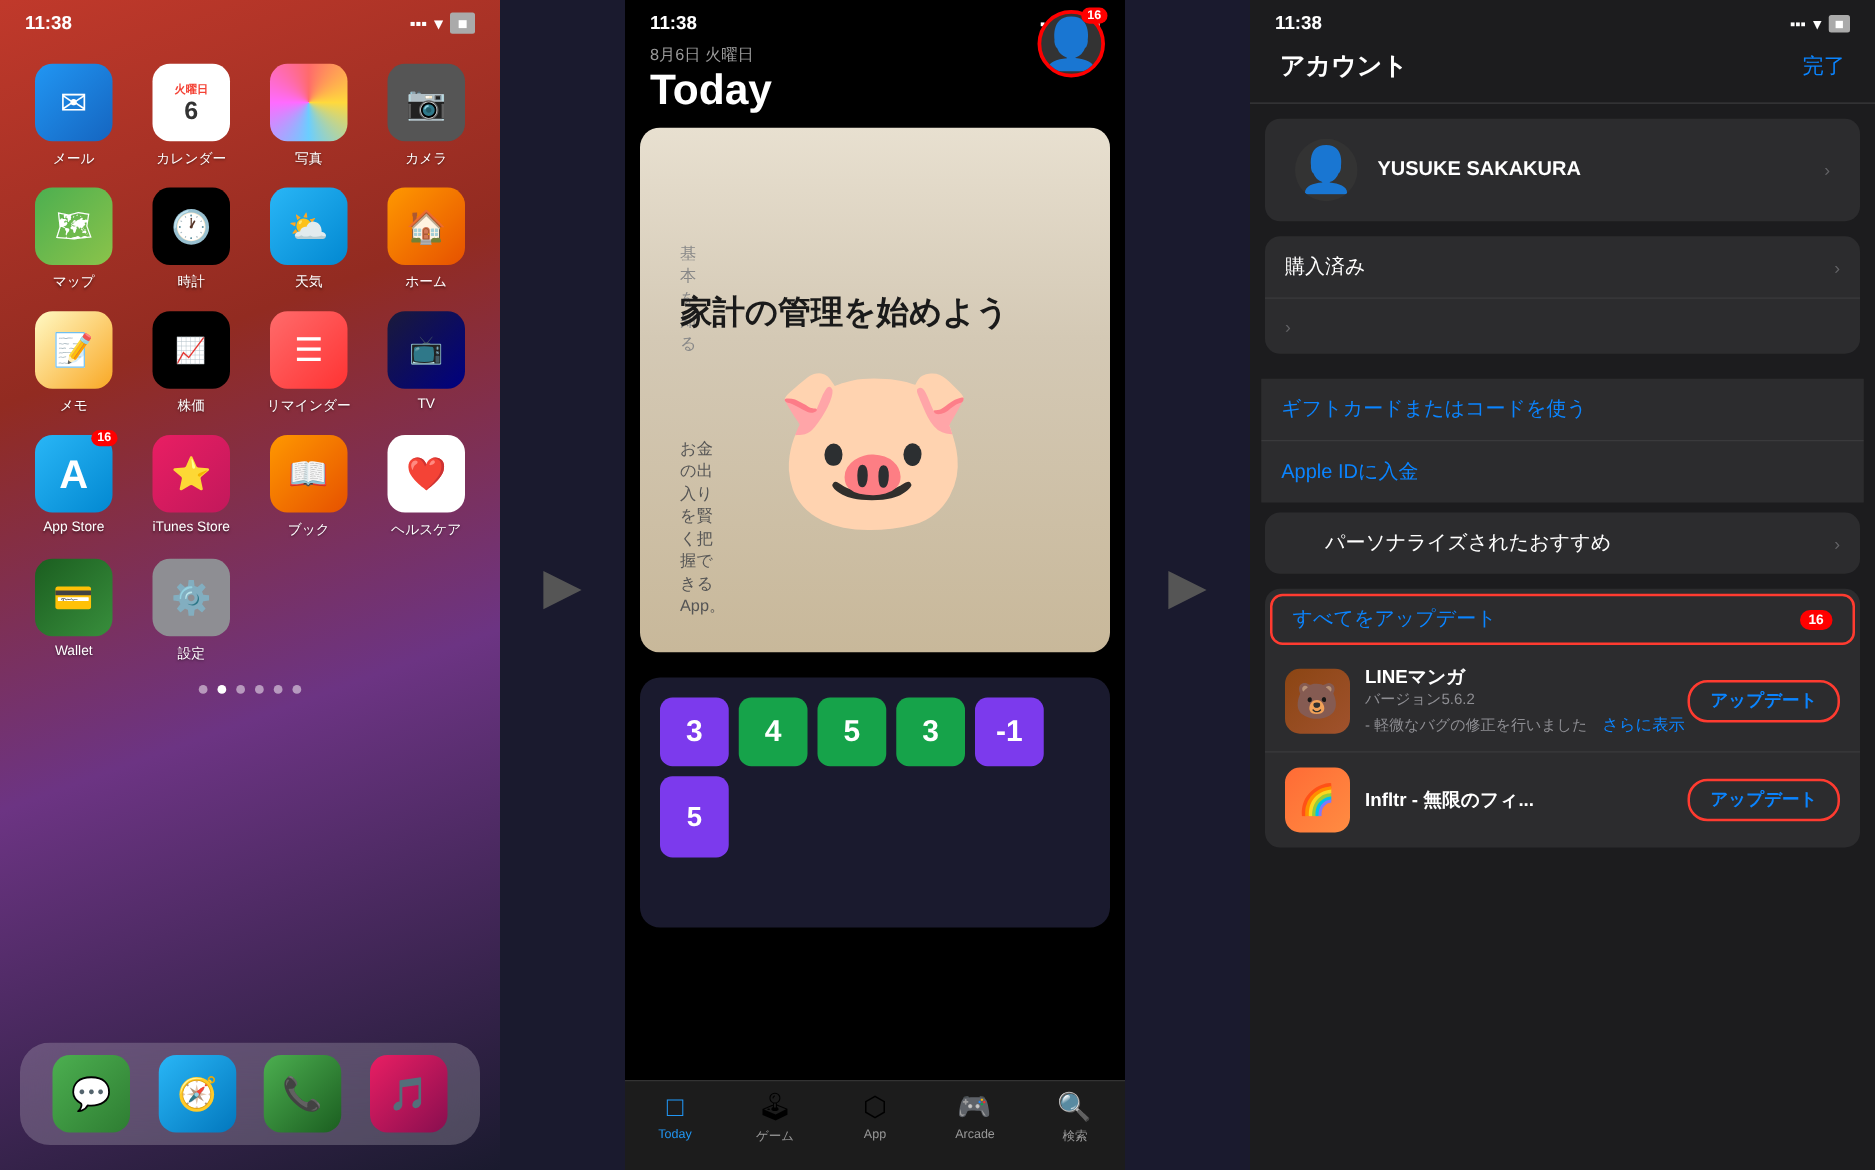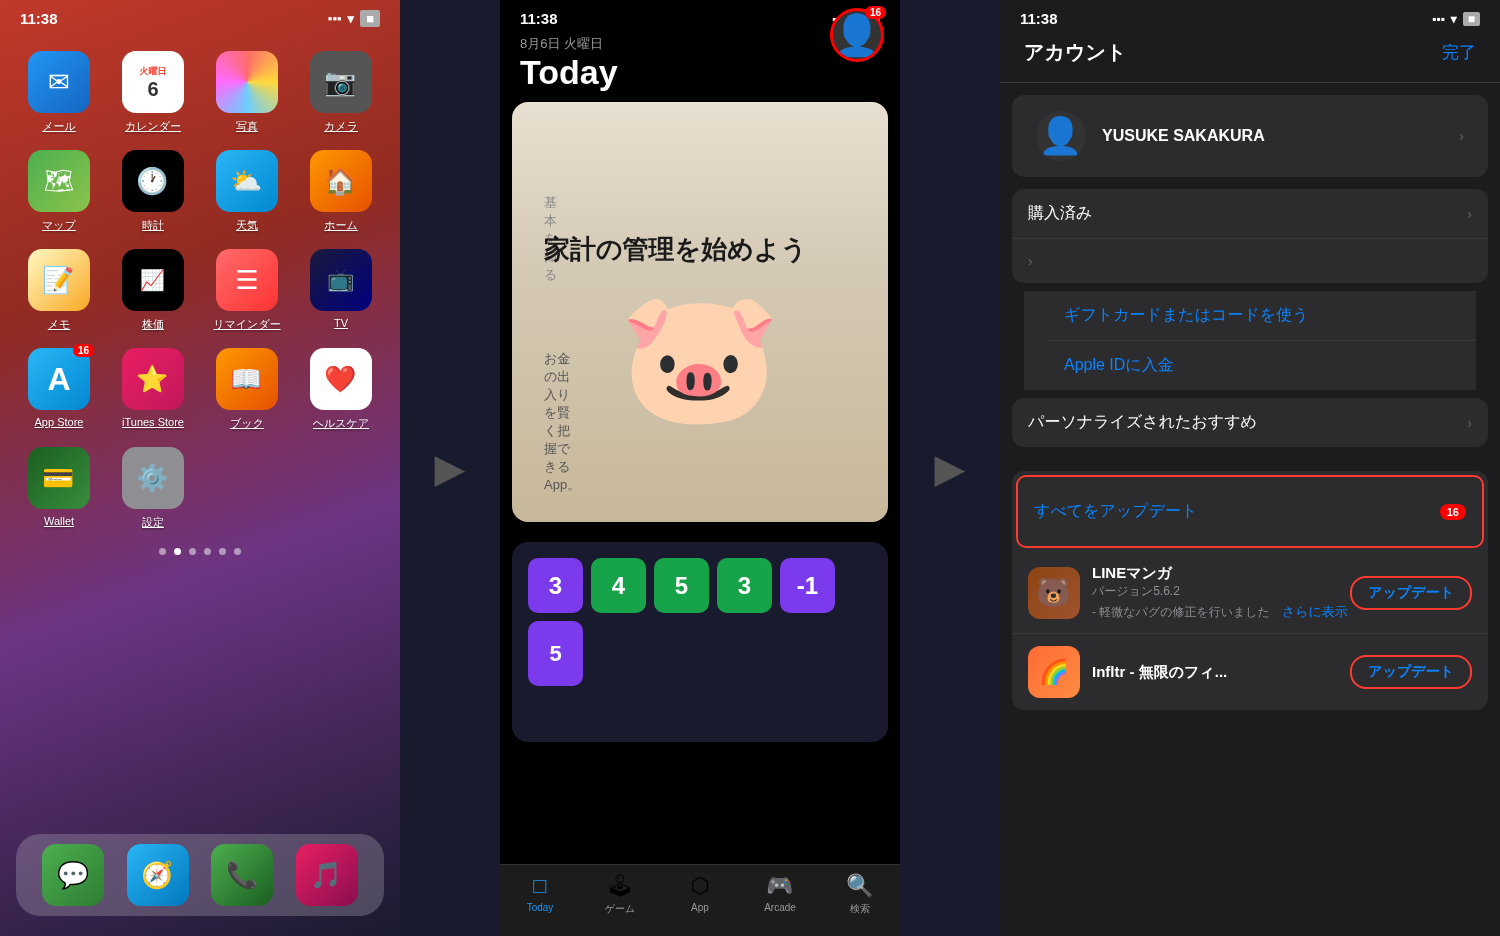--- a/index.html
+++ b/index.html
@@ -59,21 +59,20 @@
       align-items: center;
       justify-content: center;
       font-size: 28px;
       position: relative;
     }
     .app-icon-label {
       color: white;
       font-size: 11px;
       text-shadow: 0 1px 2px rgba(0,0,0,0.5);
       text-align: center;
-      text-decoration: underline;
     }
     .badge {
       position: absolute;
       top: -4px;
       right: -4px;
       background: red;
       color: white;
       border-radius: 10px;
       font-size: 10px;
       font-weight: bold;
@@ -361,45 +360,44 @@
     }
     .user-name {
       color: white;
       font-size: 16px;
       font-weight: 600;
       flex: 1;
     }
     .chevron { color: #636366; font-size: 14px; }
 
     .section-list {
-      margin: 0 12px 8px;
+      margin: 0 12px 20px;
       background: #2c2c2e;
       border-radius: 12px;
       overflow: hidden;
     }
     .list-item {
       display: flex;
       align-items: center;
       padding: 14px 16px;
       cursor: pointer;
       border-bottom: 1px solid #3a3a3c;
     }
     .list-item:last-child { border-bottom: none; }
     .list-item-text {
       flex: 1;
       color: white;
       font-size: 16px;
     }
 
     .blue-section {
-      margin: 0 24px 8px;
+      margin: 0 9px 8px;
       background: #2c2c2e;
       border-radius: 0;
       overflow: hidden;
-      padding-left: 24px;
     }
     .blue-item {
       display: flex;
       align-items: center;
       padding: 14px 16px;
       cursor: pointer;
       border-bottom: 1px solid #3a3a3c;
     }
     .blue-item:last-child { border-bottom: none; }
     .blue-item-text {
@@ -414,21 +412,21 @@
       overflow: hidden;
     }
     .updates-label {
       color: #8e8e93;
       font-size: 13px;
       padding: 12px 16px 4px;
     }
     .update-all-row {
       display: flex;
       align-items: center;
-      padding: 24px 16px;
+      padding: 8px 16px;
       border: 2px solid #ff3b30;
       margin: 4px;
       border-radius: 10px;
       cursor: pointer;
     }
     .update-all-text {
       color: #0a84ff;
       font-size: 16px;
       flex: 1;
     }
@@ -491,23 +489,24 @@
     }
 
     .see-more {
       color: #0a84ff;
       font-size: 13px;
       padding: 8px 16px;
       cursor: pointer;
     }
 
     .personalized-section {
-      margin: 0 12px 24px;
+      margin: 0 12px 12px;
       background: #2c2c2e;
       border-radius: 12px;
+      padding-left: 32px;
     }
     .personalized-item {
       display: flex;
       align-items: center;
       padding: 14px 16px;
       cursor: pointer;
     }
   </style>
 </head>
 <body>

